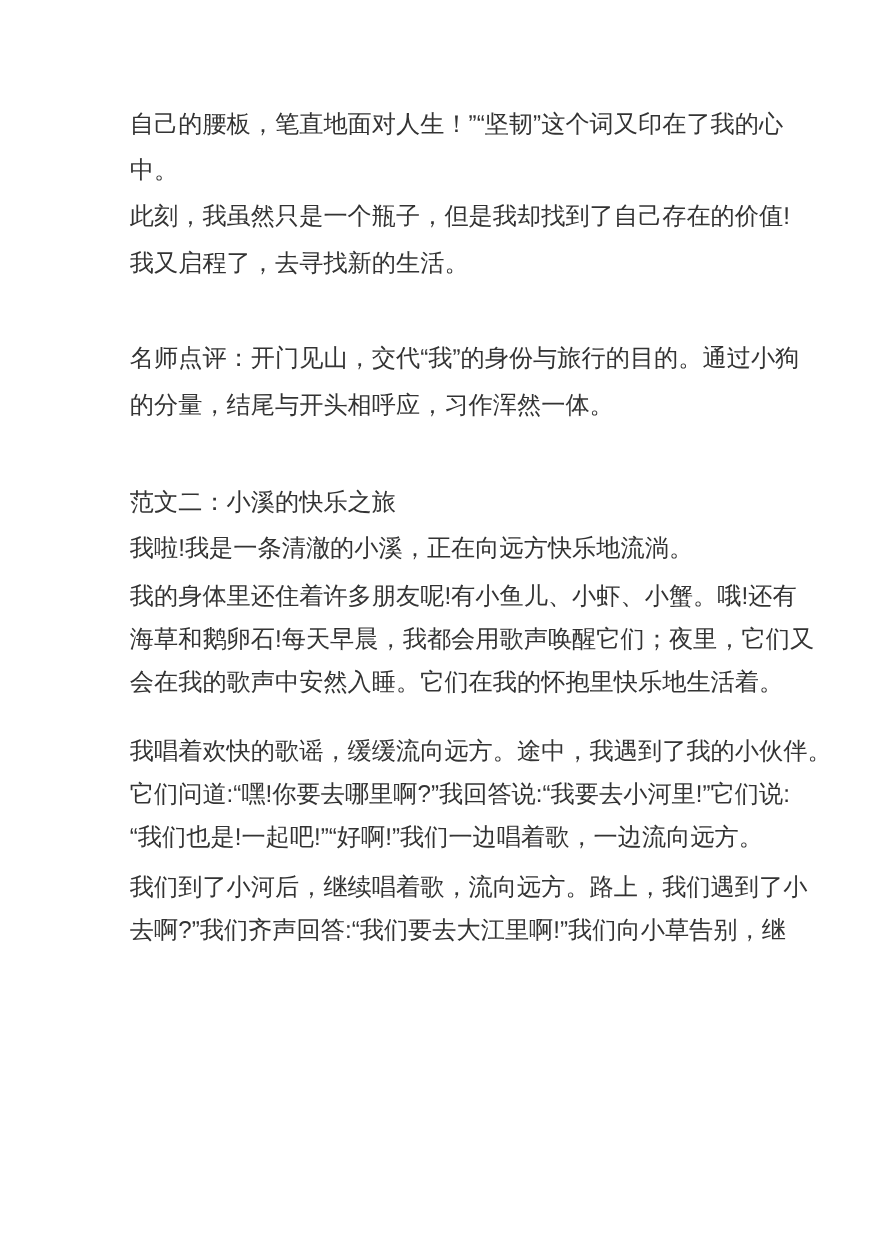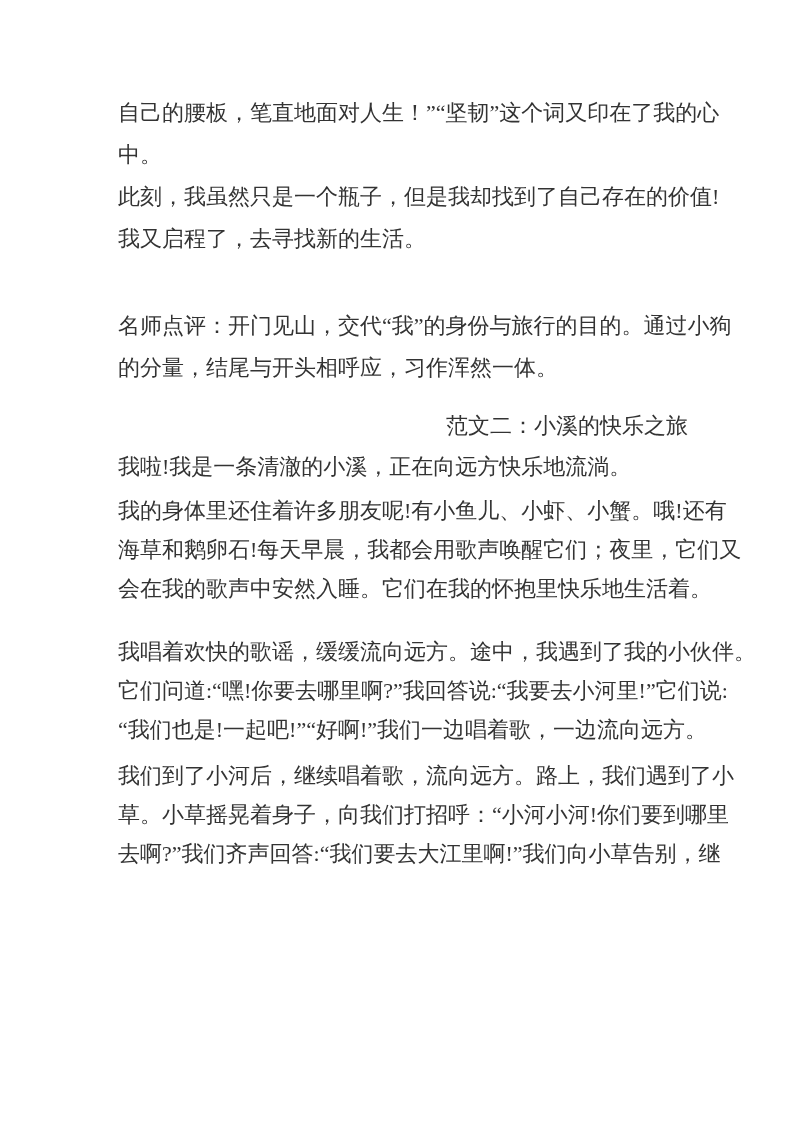--- a/index.html
+++ b/index.html
@@ -8,21 +8,20 @@
     height: 1121px;
     background: #ffffff;
     font-family: "Liberation Sans", sans-serif;
     overflow: hidden;
   }
   .page {
     position: relative;
     width: 793px;
     height: 1121px;
     background: #ffffff;
-    font-family: Liberation Serif, serif;
   }
   .doc {
     position: absolute;
     left: 118px;
     top: 92px;
     width: 570px;
     color: #333333;
     font-size: 22px;
     font-weight: 500;
   }
@@ -34,21 +33,21 @@
   .lh42 .line, .line.lh42 {
     height: 42px;
     line-height: 42px;
   }
   
   .lh39 .line {
     height: 39px;
     line-height: 39px;
   }
   .gap-comment { margin-top: 45px; }
-  .gap-title   { margin-top: 16px; text-align: right; }
+  .gap-title   { margin-top: 47px; }
   .gap-p-small { margin-top: 5px; text-align: right; }
   .gap-p-med   { margin-top: 24px; }
   .gap-p-med2  { margin-top: 7px; }
 </style>
 </head>
 <body>
 
 <div class="page">
   <div class="doc">
 
@@ -77,18 +76,17 @@
     </div>
 
     <div class="para lh39 gap-p-med">
       <div class="line">我唱着欢快的歌谣，缓缓流向远方。途中，我遇到了我的小伙伴。</div>
       <div class="line">它们问道:“嘿!你要去哪里啊?”我回答说:“我要去小河里!”它们说:</div>
       <div class="line">“我们也是!一起吧!”“好啊!”我们一边唱着歌，一边流向远方。</div>
     </div>
 
     <div class="para lh39 gap-p-med2">
       <div class="line">我们到了小河后，继续唱着歌，流向远方。路上，我们遇到了小</div>
-      <div class="line">草。小草摇晃着身子，向我们打招呼：“小河小河!你们要到哪里</div>
       <div class="line">去啊?”我们齐声回答:“我们要去大江里啊!”我们向小草告别，继</div>
     </div>
 
   </div>
 </div>
 
 </body></html>

